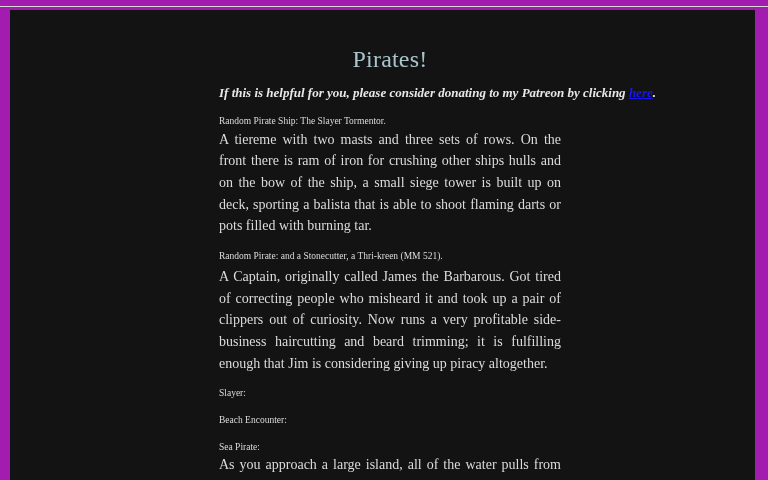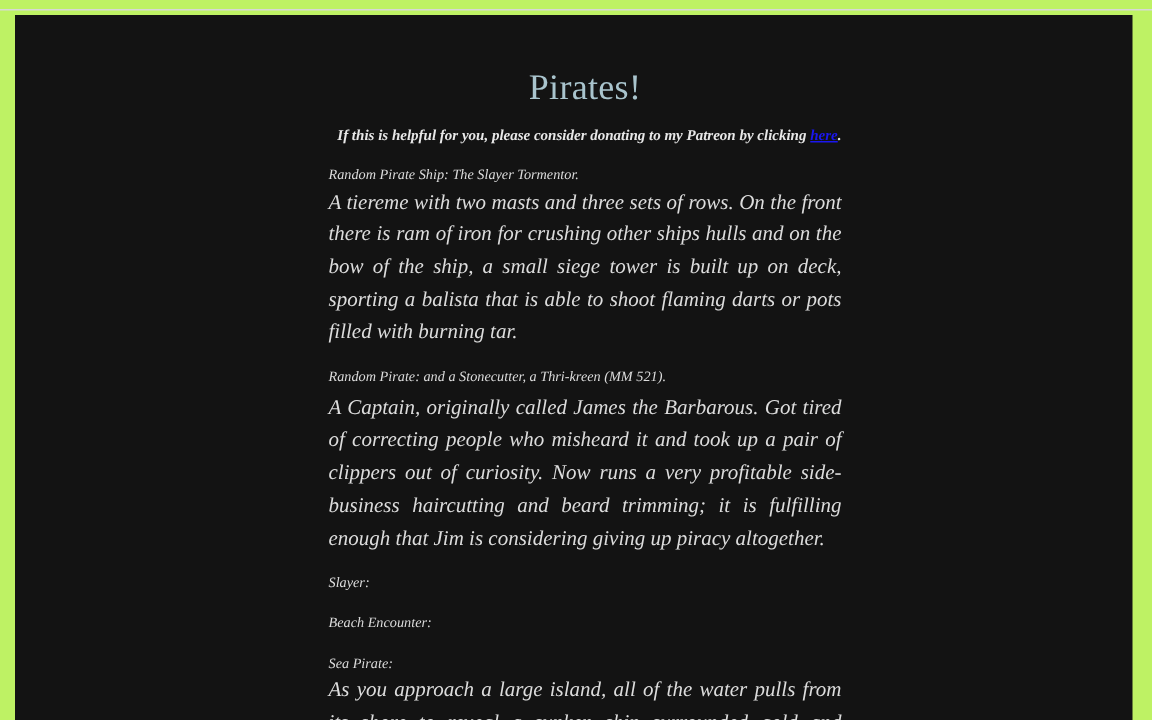--- a/index.html
+++ b/index.html
@@ -13,21 +13,21 @@
     overflow: hidden;
     background: #f4f4f4;
     font-family: "Liberation Serif", "DejaVu Serif", serif;
   }
 
   
   #viewport {
     position: relative;
     width: 768px;
     height: 480px;
-    background: #bef264;
+    background: #a21caf;
   }
 
   
   #frame-hairline {
     position: absolute;
     left: 0;
     top: 6px;
     width: 768px;
     height: 1px;
     background: #d8d8d8;
@@ -57,40 +57,39 @@
     text-align: center;
     font-size: 24px;
     font-weight: normal;
     line-height: 1.1;
     color: #a9c4cd;
     letter-spacing: 0.2px;
   }
 
   #donate-line {
     margin: 12px 0 0 0;
-    font-size: 10px;
+    font-size: 13px;
     font-style: italic;
     font-weight: bold;
     color: #e8e8e8;
     line-height: 1.35;
     text-align: right;
     white-space: nowrap;
   }
 
   #donate-line a,
   .inline-link {
     color: #1a16f0;
     text-decoration: underline;
     font-style: italic;
     font-weight: bold;
   }
 
   .section {
     margin-top: 12px;
-    font-style: italic;
   }
 
   .section-label {
     font-size: 9.5px;
     color: #dcdcdc;
     line-height: 1.55;
     margin: 0;
     text-align: left;
   }
 

